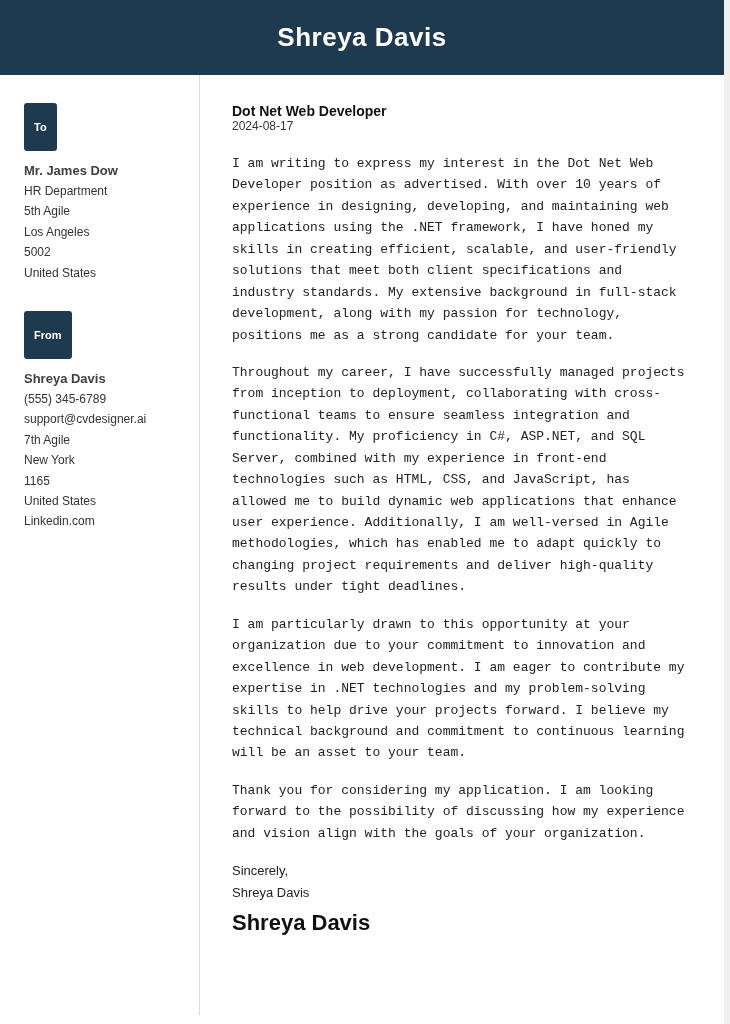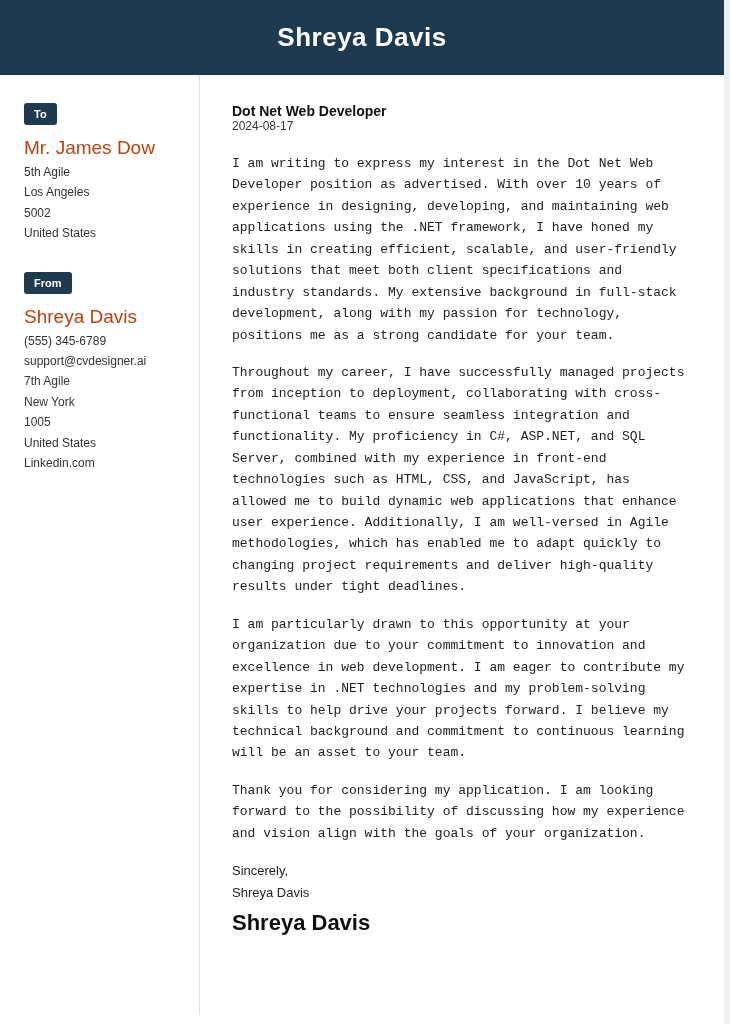--- a/index.html
+++ b/index.html
@@ -43,33 +43,33 @@
       border-right: 1px solid #ddd;
       background: #fff;
     }
 
     .badge {
       display: inline-block;
       background: #1e3a4f;
       color: #fff;
       font-size: 11px;
       font-weight: bold;
-      padding: 5px 10px;
+      padding: 18px 10px;
       border-radius: 3px;
       margin-bottom: 12px;
     }
 
     .sidebar-section {
       margin-bottom: 28px;
     }
 
     .sidebar-section .recipient-name {
-      font-weight: normal;
-      font-size: 19px;
-      color: #c2410c;
+      font-weight: bold;
+      font-size: 13px;
+      color: #404040;
       margin-bottom: 3px;
     }
 
     .sidebar-section .info-line {
       font-size: 12px;
       color: #333;
       line-height: 1.7;
     }
 
     
@@ -134,34 +134,35 @@
     <h1>Shreya Davis</h1>
   </div>
 
   <div class="body-layout">
 
     <div class="sidebar">
 
       <div class="sidebar-section">
         <div class="badge">To</div>
         <div class="recipient-name">Mr. James Dow</div>
+        <div class="info-line">HR Department</div>
         <div class="info-line">5th Agile</div>
         <div class="info-line">Los Angeles</div>
         <div class="info-line">5002</div>
         <div class="info-line">United States</div>
       </div>
 
       <div class="sidebar-section">
         <div class="badge">From</div>
         <div class="recipient-name">Shreya Davis</div>
         <div class="info-line">(555) 345-6789</div>
         <div class="info-line">support@cvdesigner.ai</div>
         <div class="info-line">7th Agile</div>
         <div class="info-line">New York</div>
-        <div class="info-line">1005</div>
+        <div class="info-line">1165</div>
         <div class="info-line">United States</div>
         <div class="info-line">Linkedin.com</div>
       </div>
 
     </div>
 
     <div class="main-content">
 
       <div class="main-header-row">
         <div class="job-title">Dot Net Web Developer</div>

